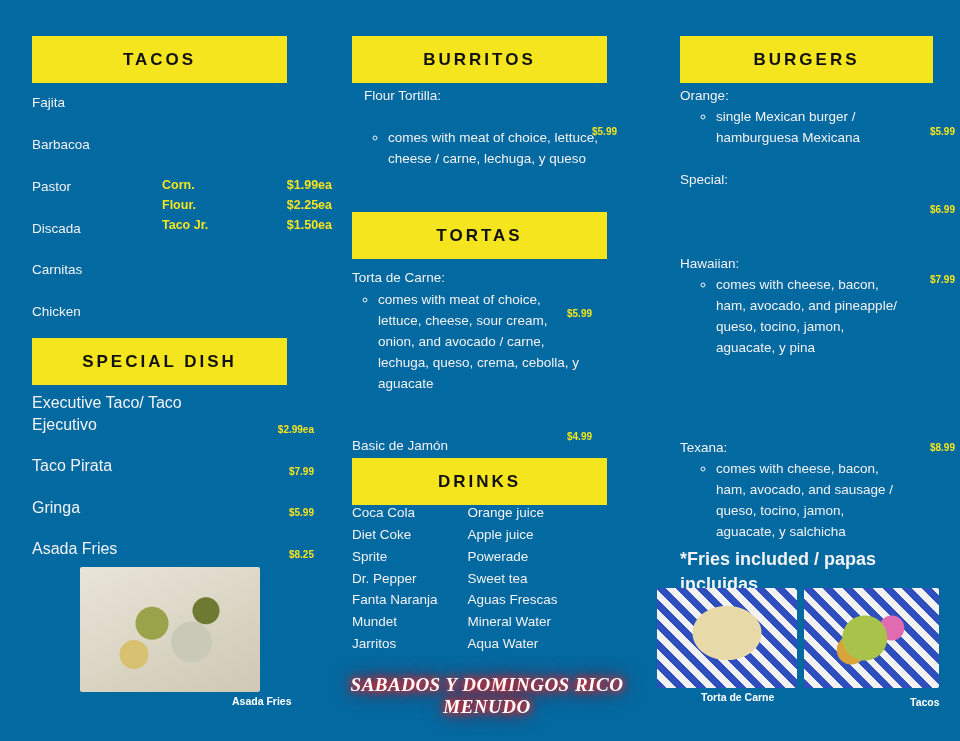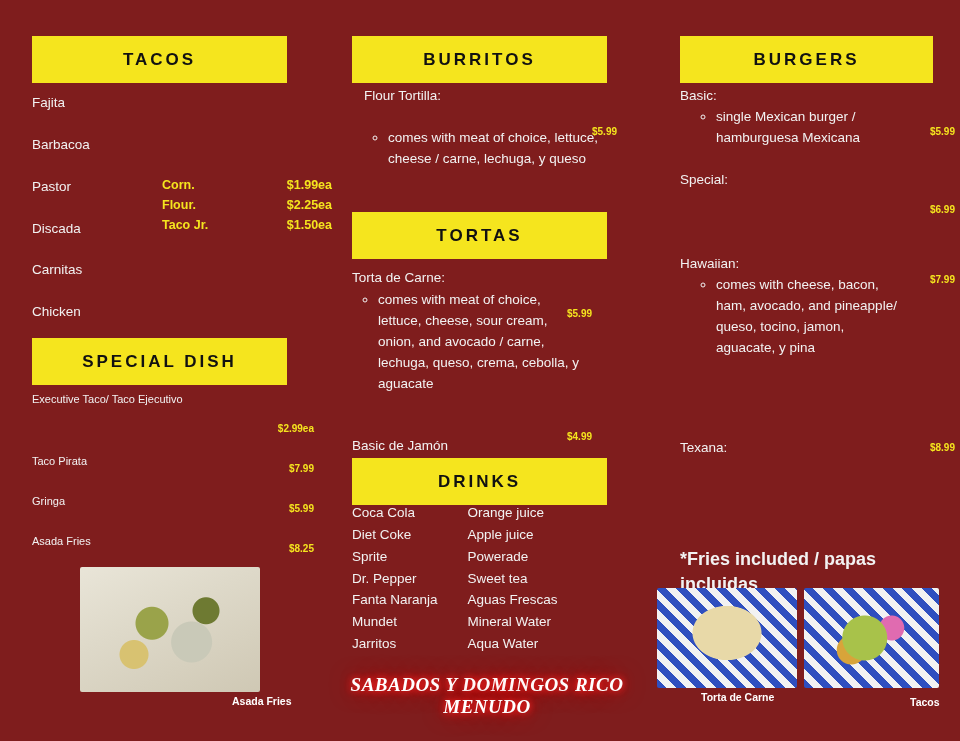--- a/index.html
+++ b/index.html
@@ -12,21 +12,21 @@
     height: 741px;
     font-family: "Liberation Sans", sans-serif;
     color: #ffffff;
     position: relative;
     overflow: hidden;
   }
   .page {
     position: relative;
     width: 960px;
     height: 741px;
-    background: #7f1d1d;
+    background: #0369a1;
   }
   .col {
     position: absolute;
     top: 0;
   }
   .col-left  { left: 32px;  width: 290px; }
   .col-mid   { left: 352px; width: 280px; }
   .col-right { left: 680px; width: 275px; }
 
   .banner {
@@ -87,21 +87,21 @@
   .tortilla-prices .val { color: #f5e51e; margin-left: 36px; }
 
   .special-dish-banner { position: absolute; top: 338px; left: 0; width: 255px; }
   .special-items { position: absolute; top: 392px; left: 0; width: 290px; }
   .special-items .sdrow {
     position: relative;
     margin-bottom: 20px;
     min-height: 20px;
   }
   .special-items .sdname {
-    font-size: 11px;
+    font-size: 16px;
     color: #f2f2f2;
     line-height: 1.35;
     width: 200px;
   }
   .special-items .sdprice {
     position: absolute;
     right: 8px;
     bottom: 0;
   }
 
@@ -340,21 +340,21 @@
     </div>
 
     <div class="menudo">SABADOS Y DOMINGOS RICO MENUDO</div>
   </div>
 
   <div class="col col-right">
 
     <div class="banner burgers-banner">BURGERS</div>
 
     <div class="burger-group" style="top:88px;">
-      <div class="g-name">Basic:</div>
+      <div class="g-name">Orange:</div>
       <ul>
         <li>single Mexican burger / hamburguesa Mexicana</li>
       </ul>
       <div class="g-price price" style="top:38px;">$5.99</div>
     </div>
 
     <div class="burger-group" style="top:172px;">
       <div class="g-name">Special:</div>
       <div class="g-price price" style="top:32px;">$6.99</div>
     </div>
@@ -362,20 +362,23 @@
     <div class="burger-group" style="top:256px;">
       <div class="g-name">Hawaiian:</div>
       <ul>
         <li>comes with cheese, bacon, ham, avocado, and pineapple/ queso, tocino, jamon, aguacate, y pina</li>
       </ul>
       <div class="g-price price" style="top:18px;">$7.99</div>
     </div>
 
     <div class="burger-group" style="top:402px;margin-top:38px;">
       <div class="g-name">Texana:</div>
+      <ul>
+        <li>comes with cheese, bacon, ham, avocado, and sausage / queso, tocino, jamon, aguacate, y salchicha</li>
+      </ul>
       <div class="g-price price" style="top:2px;">$8.99</div>
     </div>
 
     <div class="fries-note">*Fries included / papas incluidas</div>
 
     <div class="photo-r1"></div>
     <div class="caption" style="top:691px; left:21px;">Torta de Carne</div>
 
     <div class="photo-r2"></div>
     <div class="caption" style="top:696px; left:230px;">Tacos</div>

